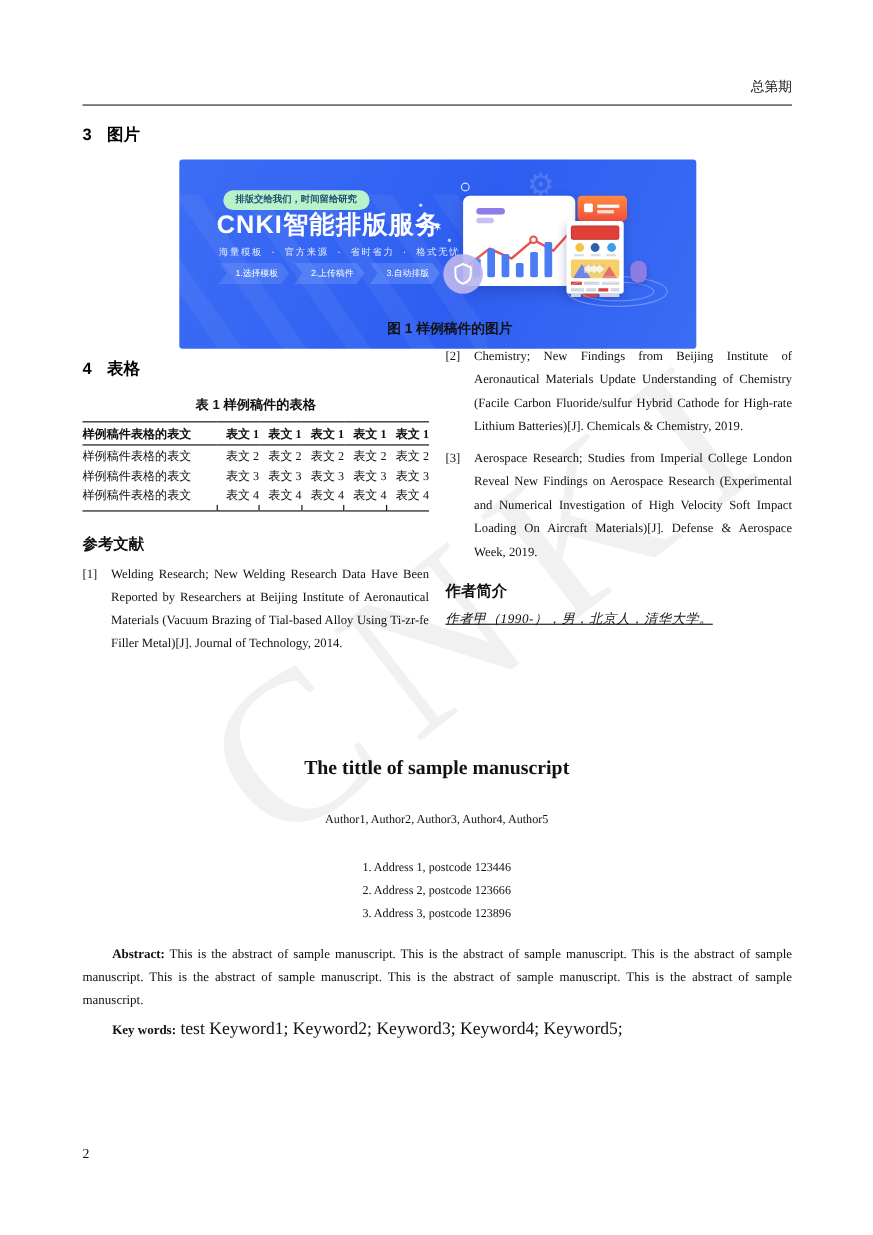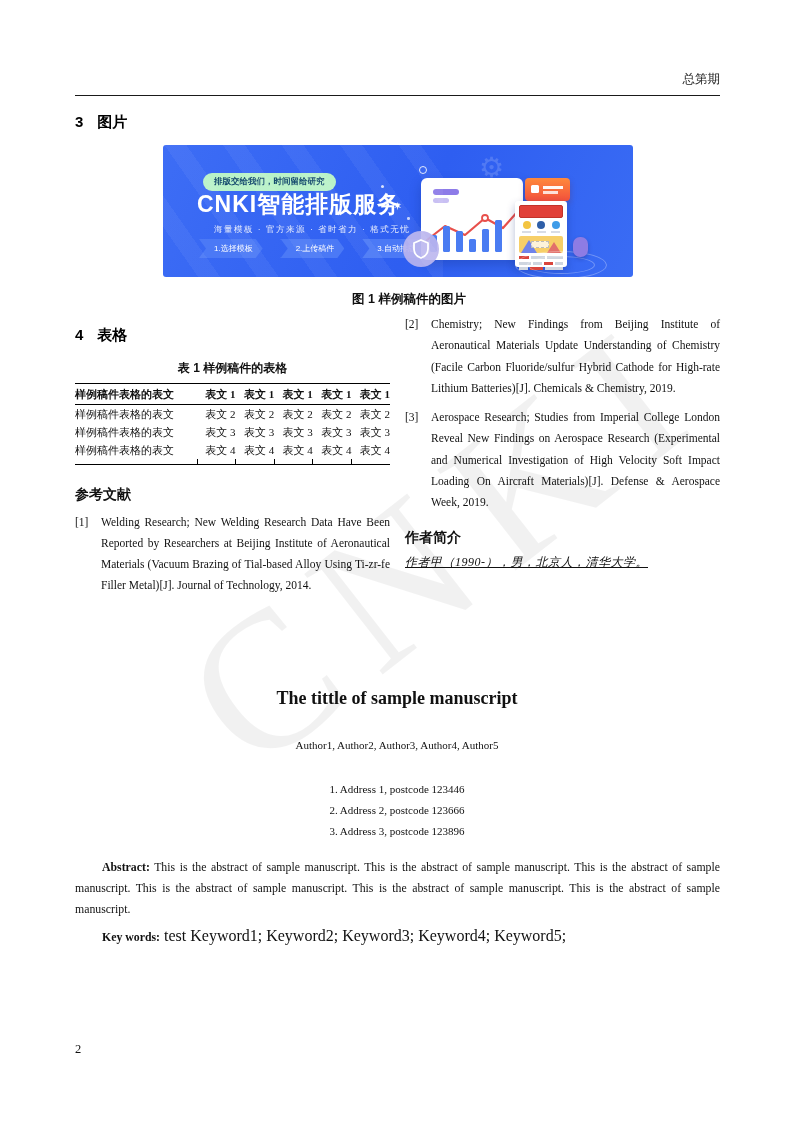--- a/index.html
+++ b/index.html
@@ -13,32 +13,32 @@
 
   
   .header-right { position:absolute; top:71px; right:74px; font-size:12.5px; color:#222; }
   .header-rule { position:absolute; top:95px; left:75px; right:74px; border-top:1.8px solid #1a1a1a; }
 
   .sec-heading { position:absolute; left:75px; font-family:"Liberation Sans", sans-serif; font-weight:bold; font-size:15px; color:#000; }
   .sec-heading .num { margin-right:14px; }
   .h-fig { top:113px; }
 
   
-  .banner { position:absolute; left:163px; top:145px; width:470px; height:132px; border-radius:3px; overflow:hidden;
+  .banner { position:absolute; left:163px; top:145px; width:470px; height:172px; border-radius:3px; overflow:hidden;
     background:linear-gradient(115deg,#3d6df5 0%, #2e5ef1 55%, #3a6cf4 100%); }
   .banner::after { content:""; position:absolute; left:-40px; bottom:-60px; width:320px; height:200px;
     background:repeating-linear-gradient(55deg, rgba(255,255,255,0.10) 0 18px, rgba(255,255,255,0) 18px 48px);
     transform:rotate(0deg); opacity:0.5; pointer-events:none; }
   .b-badge { position:absolute; left:40px; top:28px; background:#b9f2c8; color:#14496d;
     font-family:"Liberation Sans", sans-serif; font-size:8.5px; font-weight:bold; padding:3px 11px; border-radius:9px; }
   .b-title { position:absolute; left:34px; top:44px; color:#fff; font-family:"Liberation Sans", sans-serif;
     font-weight:bold; font-size:23px; letter-spacing:1px; }
-  .b-sub { position:absolute; left:51px; top:79px; color:rgba(255,255,255,0.88);
-    font-family:Liberation Sans, sans-serif; font-size:8.5px; letter-spacing:1.5px;text-align:center; }
-  .b-steps { position:absolute; left:36px; top:94px; display:flex; gap:18px; }
+  .b-sub { position:absolute; left:36px; top:79px; color:rgba(255,255,255,0.88);
+    font-family:Liberation Mono, monospace; font-size:8.5px; letter-spacing:1.5px;text-align:center; }
+  .b-steps { position:absolute; left:36px; top:94px; display:flex; gap:5px; }
   .b-step { background:#4b79f6; color:#fff; font-family:"Liberation Sans", sans-serif; font-size:8px;
     padding:4px 10px 4px 15px; clip-path:polygon(0 0, calc(100% - 7px) 0, 100% 50%, calc(100% - 7px) 100%, 0 100%, 7px 50%);
     filter:drop-shadow(-2px 0 0 rgba(255,255,255,0.95)); }
 
   
   .b-card { position:absolute; left:258px; top:33px; width:102px; height:82px; background:#fff; border-radius:6px;
     box-shadow:0 5px 12px rgba(15,40,120,0.28); }
   .pbar1 { position:absolute; left:12px; top:11px; width:26px; height:6px; background:#8d7be8; border-radius:3px; }
   .pbar2 { position:absolute; left:12px; top:20px; width:16px; height:5px; background:#c9c0f3; border-radius:2.5px; }
   .bars { position:absolute; left:9px; bottom:8px; display:flex; align-items:flex-end; gap:6px; }

